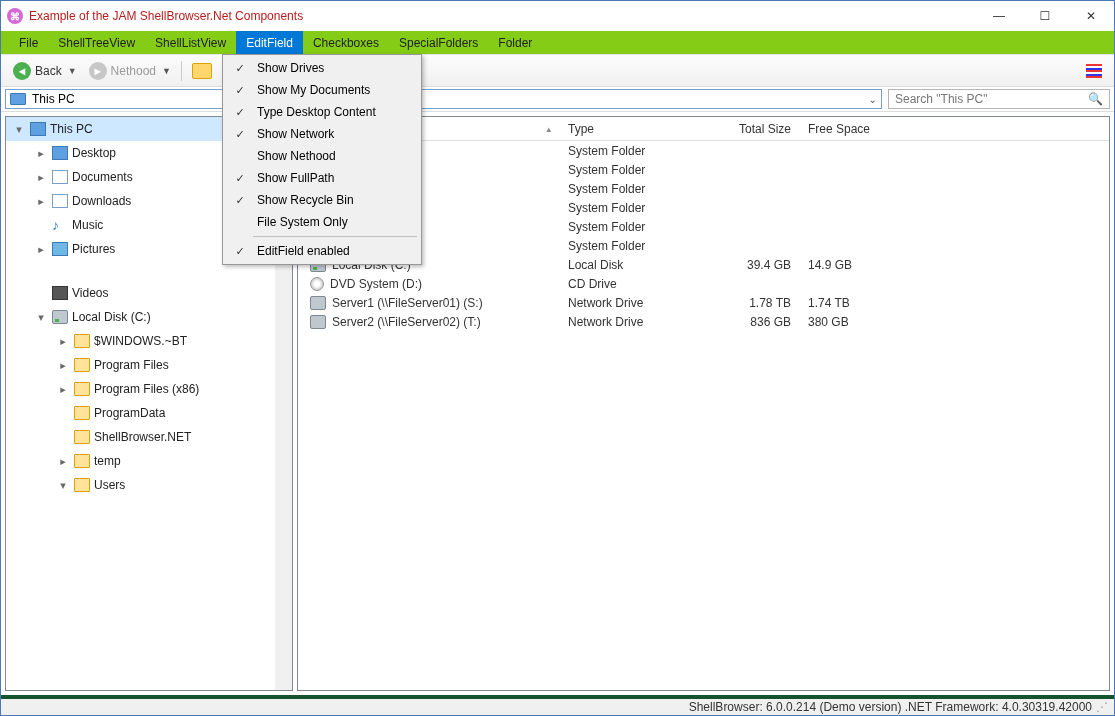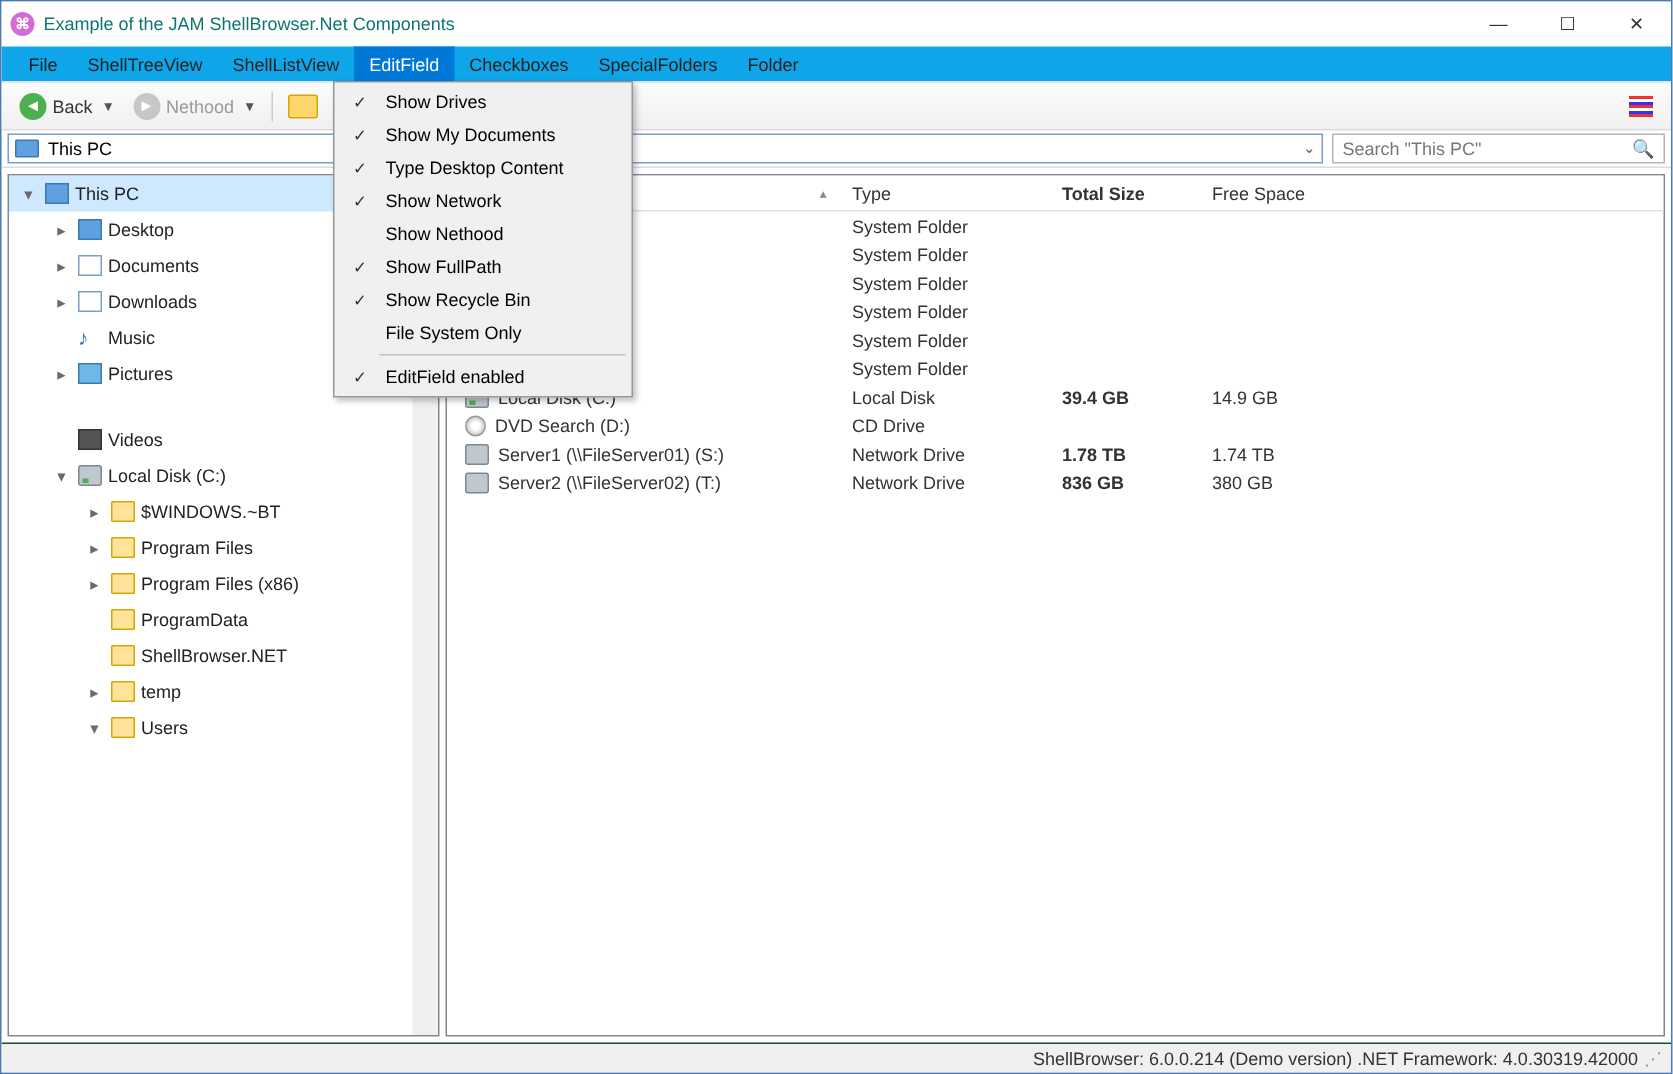--- a/index.html
+++ b/index.html
@@ -1,24 +1,24 @@
 <!DOCTYPE html>
 <html><head>
 <meta charset="utf-8">
 <style>
 * { margin:0; padding:0; box-sizing:border-box; font-family:"Segoe UI", Tahoma, sans-serif; font-size:12px; }
 body { background:#fff; width:1115px; height:716px; border:1px solid #4a7ab5; display:flex; flex-direction:column; overflow:hidden;}
 
 .titlebar { height:30px; background:#fff; display:flex; align-items:center; padding:0 0 0 6px; }
 .titlebar .appicon { width:16px; height:16px; border-radius:50%; background:#d46ad4; margin-right:6px; display:flex; align-items:center; justify-content:center; color:#fff; font-size:10px; font-weight:bold;}
-.titlebar .title { flex:1; color:#0f766e; }
+.titlebar .title { flex:1; color:#b91c1c; }
 .winbtns { display:flex; }
 .winbtn { width:46px; height:30px; display:flex; align-items:center; justify-content:center; color:#333; }
 
-.menubar { height:24px; background:#0ea5e9; display:flex; align-items:stretch; border-bottom:1px solid #e3e3e3; padding-left:8px;}
+.menubar { height:24px; background:#84cc16; display:flex; align-items:stretch; border-bottom:1px solid #e3e3e3; padding-left:8px;}
 .menuitem { padding:0 10px; display:flex; align-items:center; color:#222; cursor:default; }
 .menuitem.active { background:#0078d7; color:#fff; }
 
 .toolbar { height:32px; background:linear-gradient(#fcfcfc,#f0f0f0); border-bottom:1px solid #dcdcdc; display:flex; align-items:center; padding:0 6px; position:relative;}
 .tbtn { display:flex; align-items:center; gap:4px; padding:2px 6px; border-radius:3px; color:#333;}
 .tbtn.disabled { color:#9a9a9a; }
 .tbtn .circ { width:18px; height:18px; border-radius:50%; display:flex; align-items:center; justify-content:center; font-size:11px; }
 .tbtn .circ.green { background:#4caf50; color:#fff; }
 .tbtn .circ.gray { background:#c7c7c7; color:#fff; }
 .tsep { width:1px; height:20px; background:#ccc; margin:0 4px;}
@@ -55,33 +55,33 @@
 .ticon.music{color:#2a7bd0;font-size:14px;line-height:14px;}
 .ticon.pic{background:#6fb8e6;border:1px solid #3b78b5;}
 .ticon.vid{background:#555;border:1px solid #333;}
 .ticon.blank{ }
 .tlabel { color:#222; }
 
 .listhdr { display:flex; border-bottom:1px solid #e0e0e0; height:24px; align-items:center; background:#fff;}
 .col { padding:0 8px; color:#333; border-right:1px solid transparent;}
 .col.name { width:262px; display:flex; align-items:center; gap:4px;}
 .col.type { width:140px;}
-.col.total { width:100px; text-align:left;font-weight:bold;}
+.col.total { width:100px; text-align:right;}
 .col.free { width:90px; text-align:left;}
 .sorticon{ font-size:9px; color:#888; margin-left:auto;}
 .lrow { display:flex; height:19px; align-items:center;}
 .lrow .col.name { display:flex; align-items:center; gap:6px; padding-left:12px;}
 .licon { width:16px; height:14px; flex-shrink:0;}
 
 .popup { position:absolute; left:222px; top:54px; width:200px; background:#f0f0f0; border:1px solid #979797; box-shadow:2px 2px 4px rgba(0,0,0,0.25); z-index:100; padding:2px;}
 .popup .pitem { height:22px; display:flex; align-items:center; padding-left:6px; gap:8px;}
 .popup .chk { width:18px; text-align:center; color:#333; font-size:11px;}
 .popup .psep { height:1px; background:#c0c0c0; margin:3px 2px 3px 28px;}
 
-.statusbar { height:20px; border-top:1px solid #14532d; background:#f0f0f0; display:flex; align-items:center; padding:6px 8px; color:#333; font-size:11.5px;}
+.statusbar { height:20px; border-top:4px solid #14532d; background:#f0f0f0; display:flex; align-items:center; padding:6px 8px; color:#333; font-size:11.5px;}
 .statusbar .grip { margin-left:4px; color:#999; letter-spacing:-2px;}
 .statusbar .txt{margin-left:auto;}
 .scroll-v { position:absolute; right:0; top:0; bottom:0; width:17px; background:#f0f0f0;}
 </style>
 </head>
 <body>
 
 <div class="titlebar">
   <div class="appicon">⌘</div>
   <div class="title">Example of the JAM ShellBrowser.Net Components</div>
@@ -295,21 +295,21 @@
             <span class="licon ticon drive"></span>
             <span>Local Disk (C:)</span>
           </div>
           <div class="col type">Local Disk</div>
           <div class="col total">39.4 GB</div>
           <div class="col free">14.9 GB</div>
         </div>
         <div class="lrow">
           <div class="col name">
             <span class="licon ticon cd"></span>
-            <span>DVD Search (D:)</span>
+            <span>DVD System (D:)</span>
           </div>
           <div class="col type">CD Drive</div>
           <div class="col total"></div>
           <div class="col free"></div>
         </div>
         <div class="lrow">
           <div class="col name">
             <span class="licon ticon net"></span>
             <span>Server1 (\\FileServer01) (S:)</span>
           </div>

